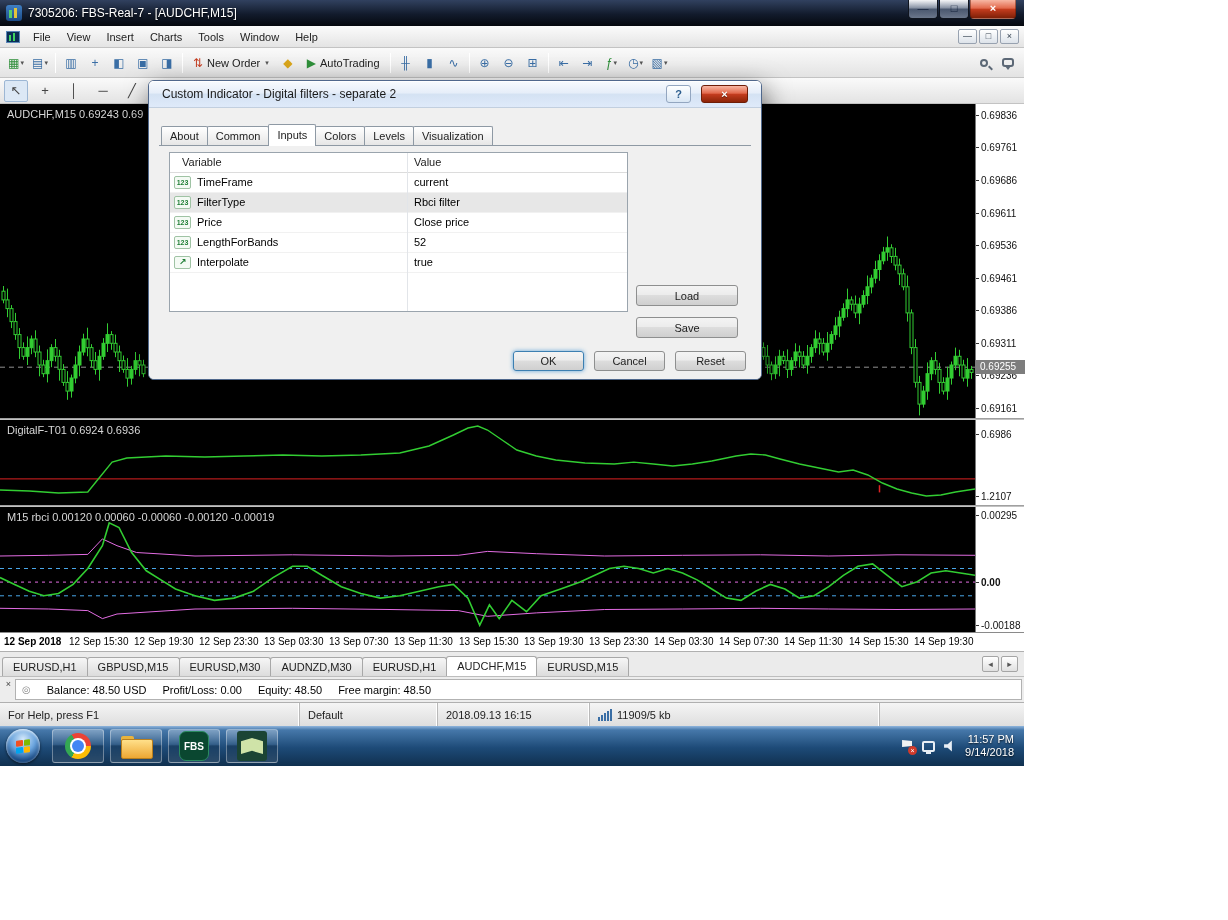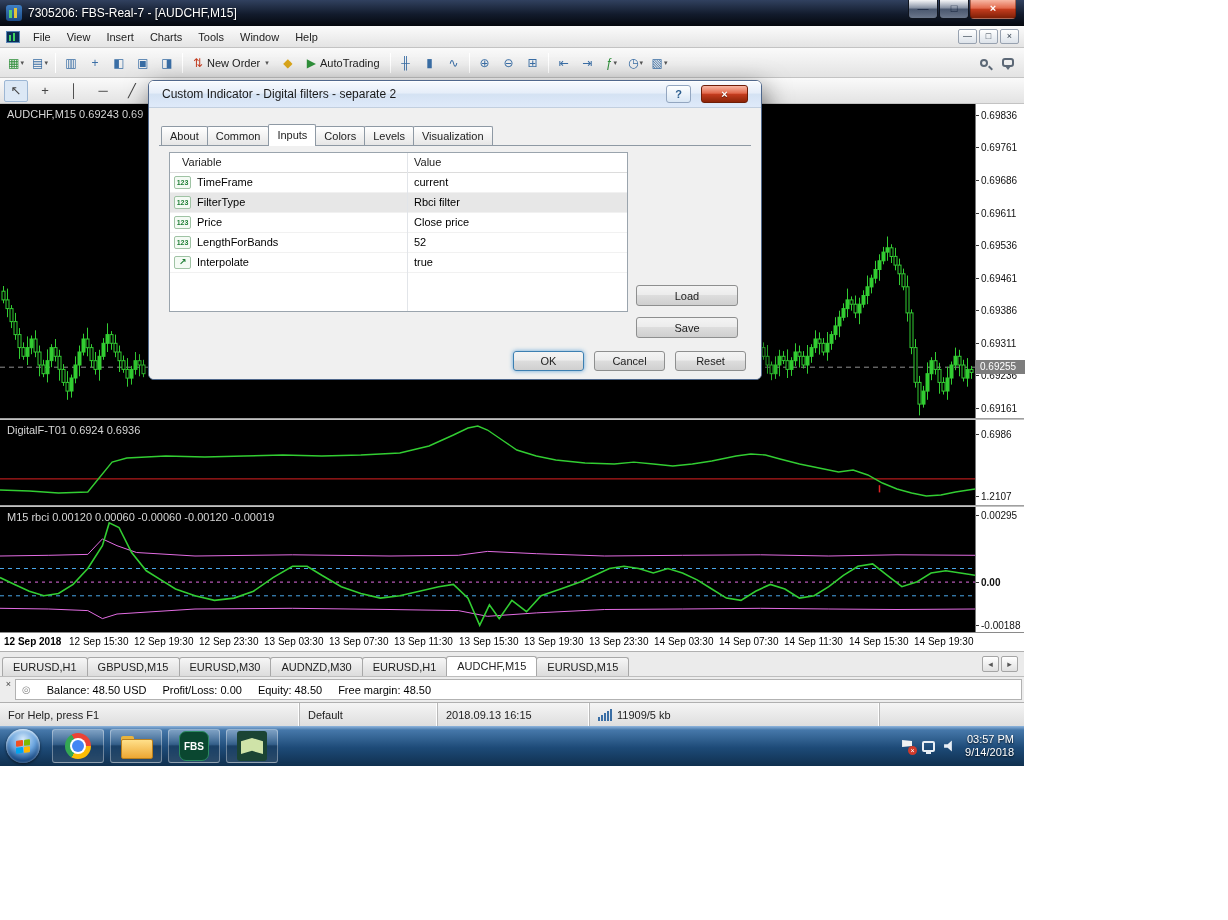--- a/index.html
+++ b/index.html
@@ -630,21 +630,21 @@
           </div>
         <div class="tapp">
             <span class="book-ic"></span>
           </div>
       </div>
       <div class="tray">
         <span class="tray-flag"></span>
         <span class="tray-net"></span>
         <span class="tray-vol"></span>
         <div class="clock">
-          <div>03:57 PM</div>
+          <div>11:57 PM</div>
           <div>9/14/2018</div>
         </div>
       </div>
     </div>
   </div>
 
   <div class="dialog">
     <div class="dlg-title">
       <span>Custom Indicator - Digital filters - separate 2</span>
       <span class="dlg-help">?</span>

